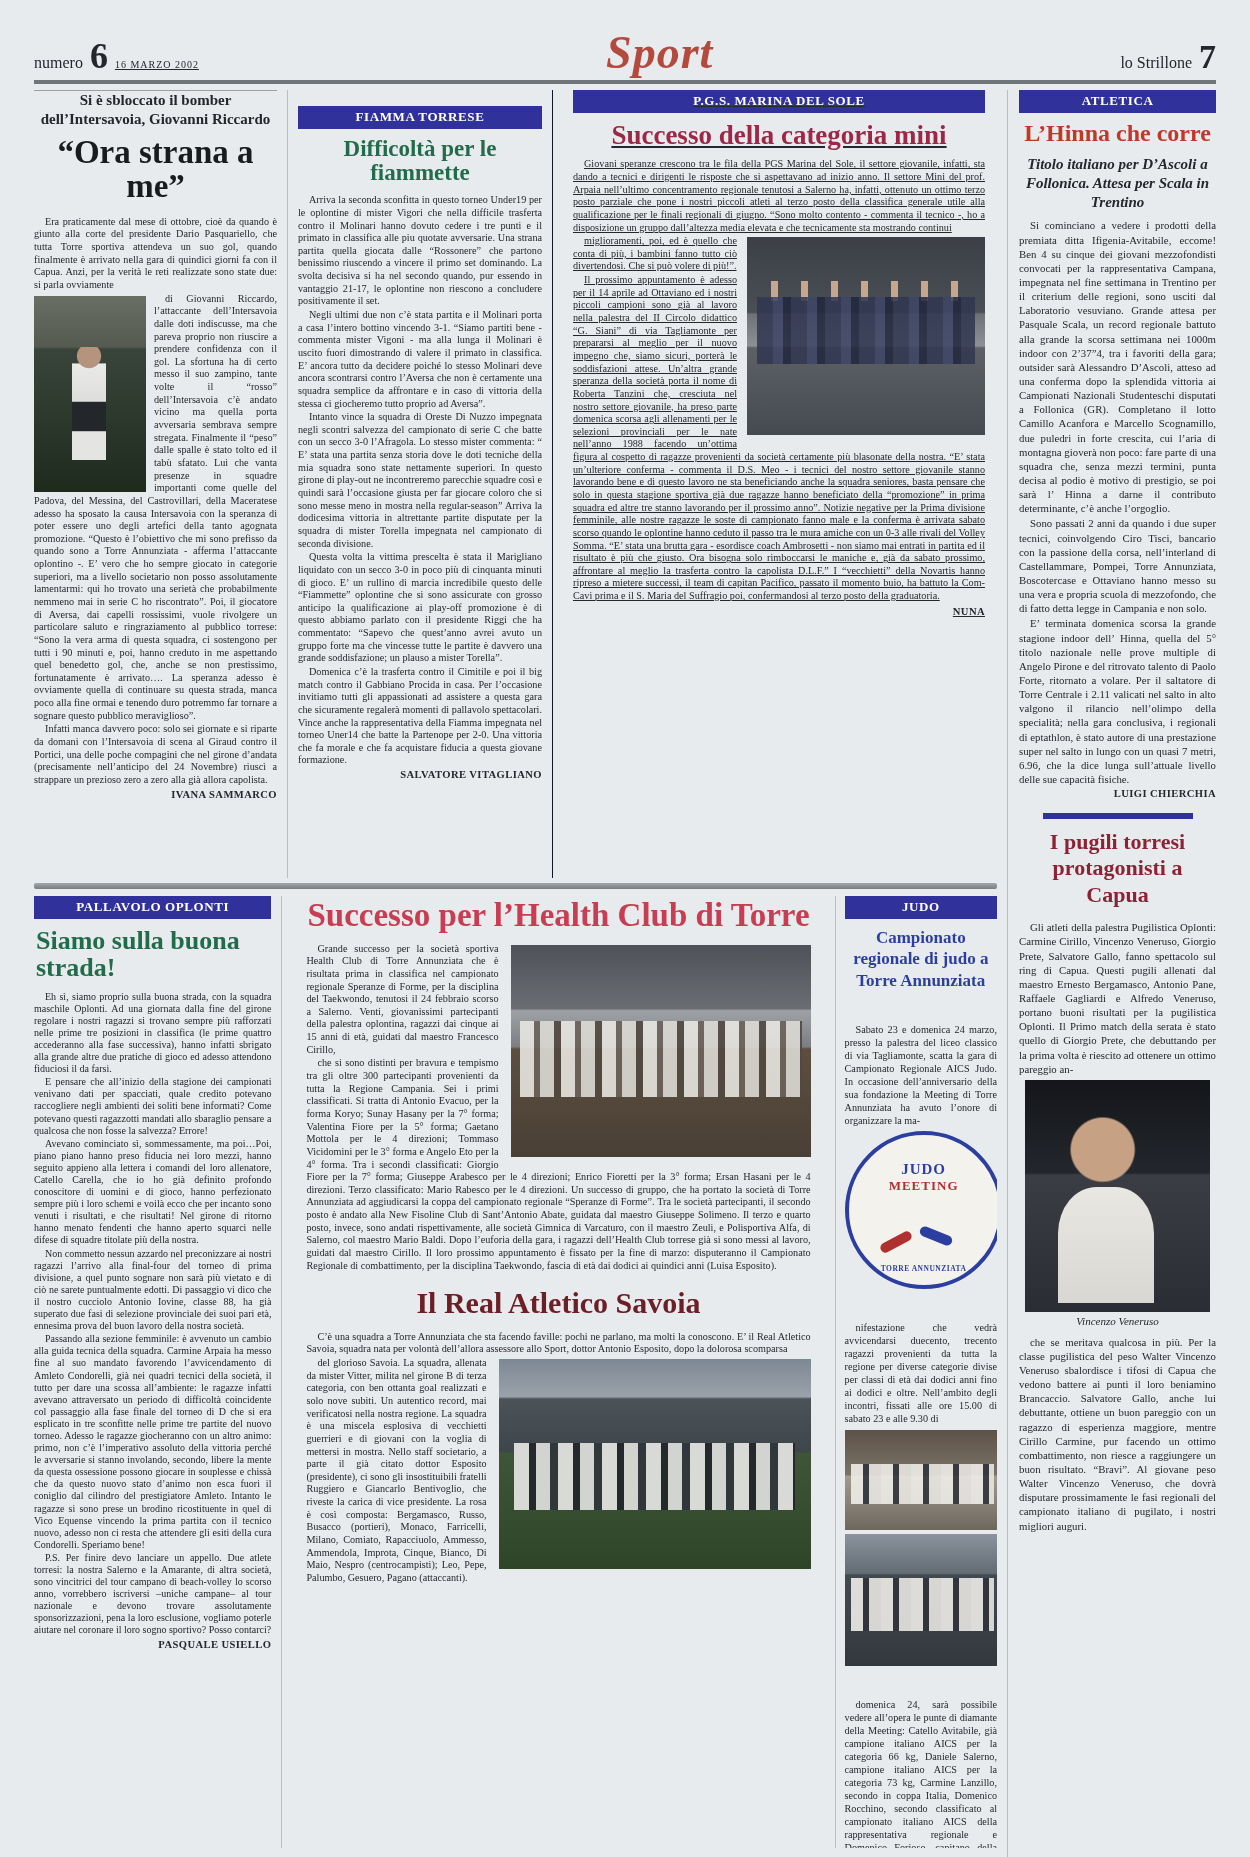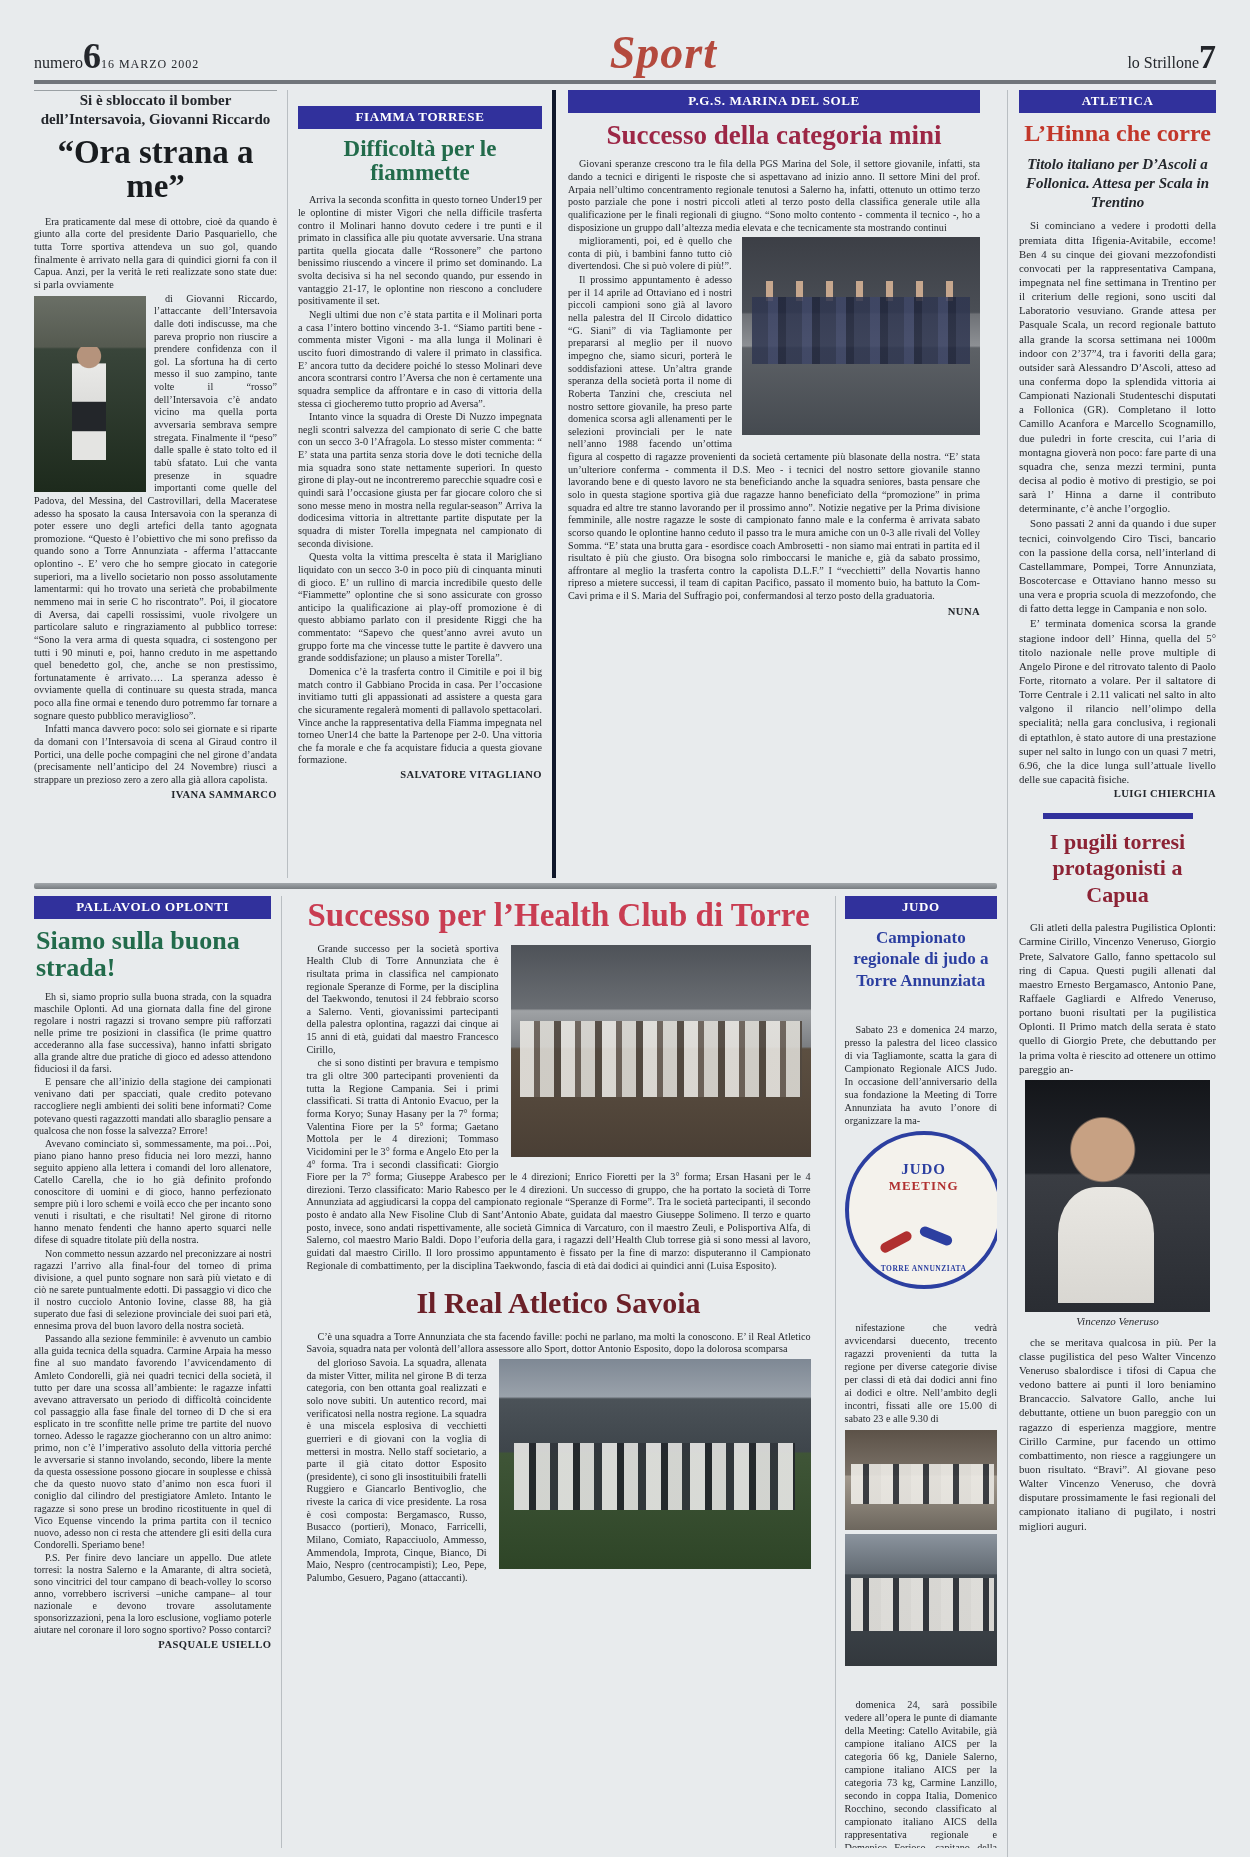--- a/index.html
+++ b/index.html
@@ -6,40 +6,40 @@
   body{
     width:1250px;height:1857px;overflow:hidden;
     background:#e8ebed;
     font-family:"Liberation Serif","DejaVu Serif",serif;
     color:#24272c;
   }
   .page{width:1182px;margin:0 auto;padding-top:10px;}
   
   .mast{display:flex;justify-content:space-between;align-items:flex-end;
         height:62px;border-bottom:4px solid #70757a;padding-bottom:8px;}
-  .mast-left,.mast-right{display:flex;align-items:baseline;}
+  .mast-left,.mast-right{display:flex;align-items:baseline;gap:7px;}
   .numero-label{font-size:16px;}
   .numero-value{font-size:36px;font-weight:bold;line-height:.8;}
-  .mast-date{font-size:12px;letter-spacing:1px;}
+  .mast-date{font-size:10px;letter-spacing:1px;text-decoration:underline;}
   .masthead-title{font-size:46px;font-style:italic;font-weight:bold;
         color:#b44a3e;letter-spacing:1px;line-height:.8;}
   .paper-name{font-size:16px;}
   .page-number{font-size:34px;font-weight:bold;line-height:.8;}
   
   .content{display:flex;margin-top:6px;}
   .left-region{width:963px;}
   .rail{width:197px;margin-left:10px;padding-left:11px;
         border-left:1px solid #b9bec2;overflow:hidden;height:1770px;}
   .top-row{display:flex;height:788px;overflow:hidden;}
   .mid-band{height:6px;background:linear-gradient(180deg,#a2a7ab,#787d81);
         margin:5px 0 7px;border-radius:2px;}
   .bottom-row{display:flex;height:952px;overflow:hidden;justify-content:flex-end;}
   .col1{width:243px;padding-right:10px;overflow:hidden;}
   .col2{width:244px;padding:16px 10px;border-left:1px solid #b9bec2;overflow:hidden;}
-  .col3{width:412px;padding-left:12px;border-left:4px solid #0f172a;overflow:hidden;}
+  .col3{width:412px;padding-left:20px;border-left:1px solid #0f172a;overflow:hidden;text-decoration:underline;}
   .colA{width:243px;padding-right:10px;overflow:hidden;}
   .colB{width:516px;padding:0 24px;border-left:1px solid #b9bec2;overflow:hidden;}
   .colC{width:156px;padding-left:9px;border-left:1px solid #b9bec2;overflow:hidden;}
   
   p{font-size:10.2px;line-height:1.24;text-align:justify;margin:0 0 1px;
     text-indent:11px;}
   .colA p{font-size:10px;line-height:1.21;}
   .colC p{font-size:10.2px;line-height:1.28;margin-top:32px;}
   .rail p{font-size:10.8px;line-height:1.31;}
   .byline{text-align:right;font-weight:bold;font-size:10.6px;

